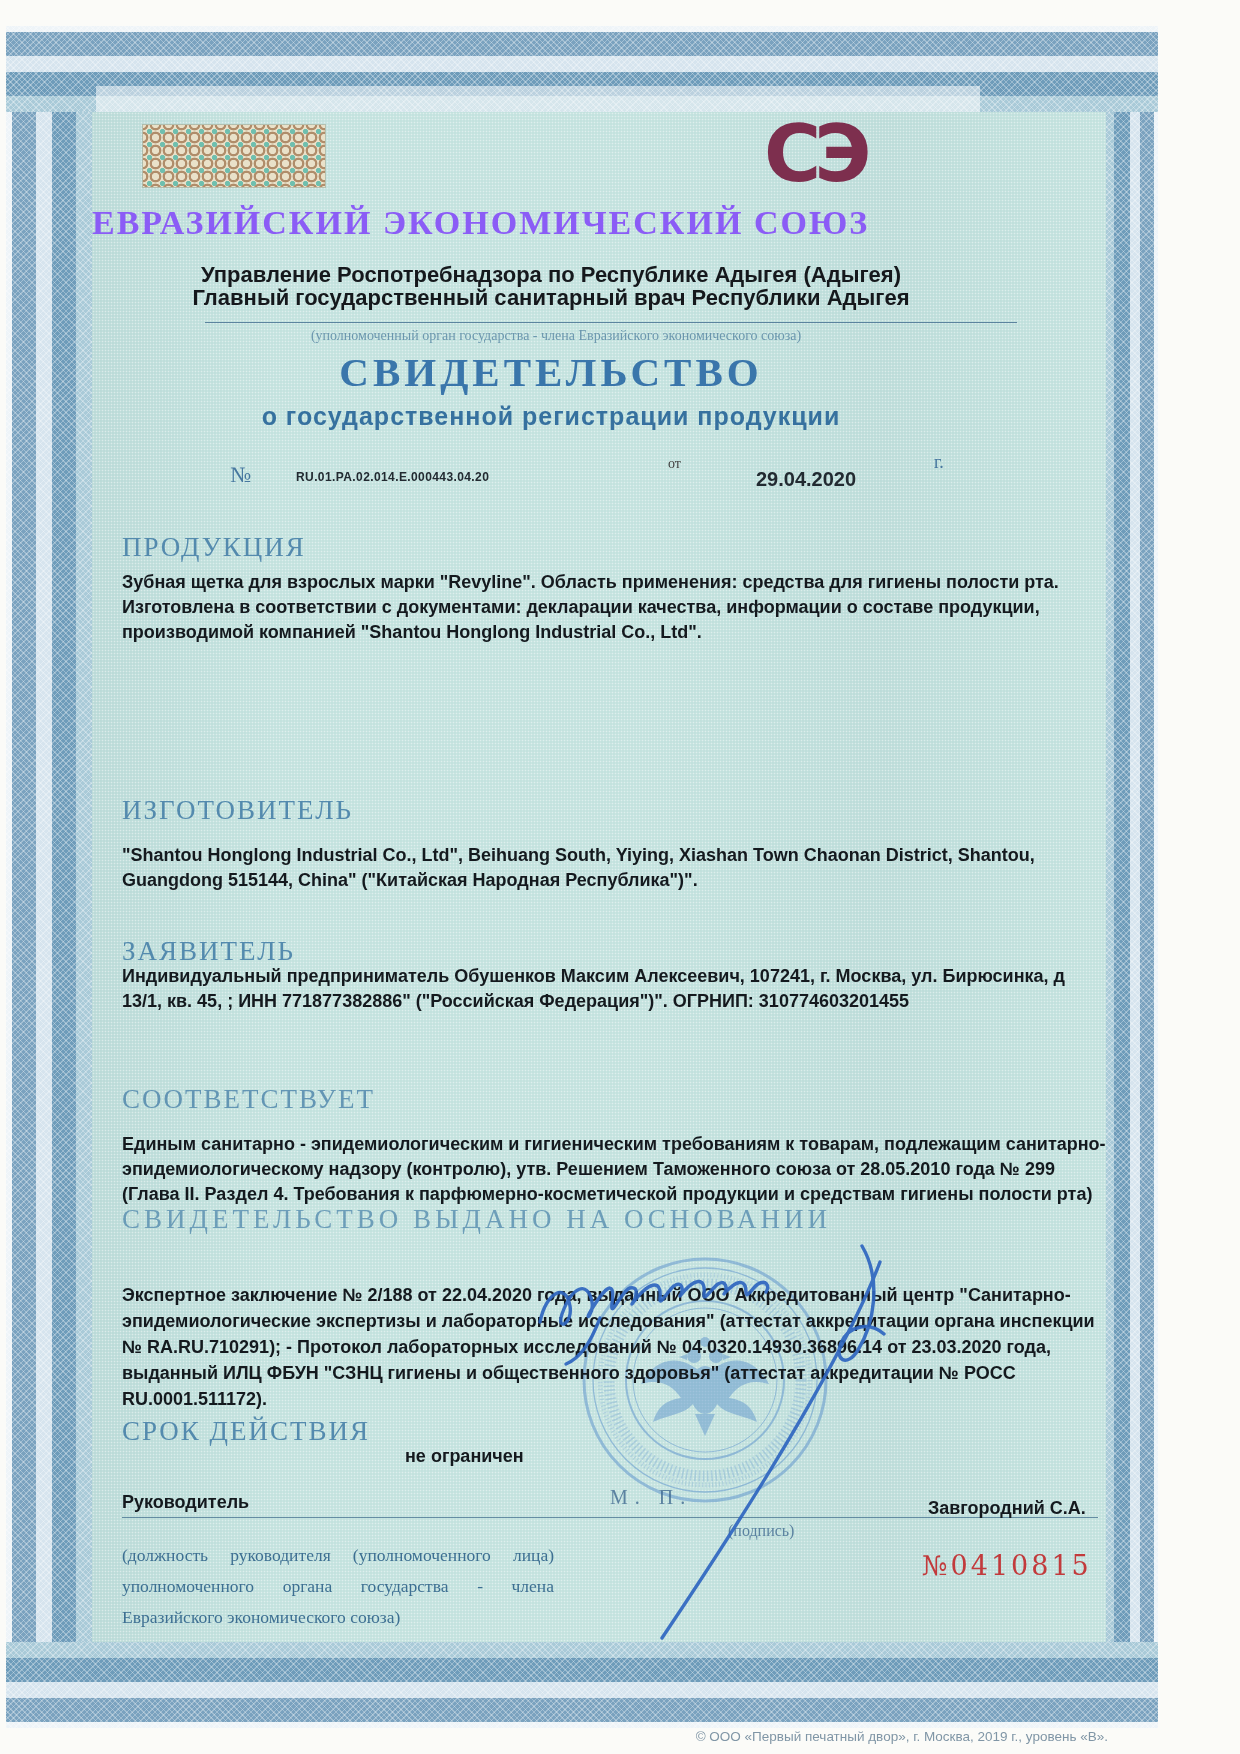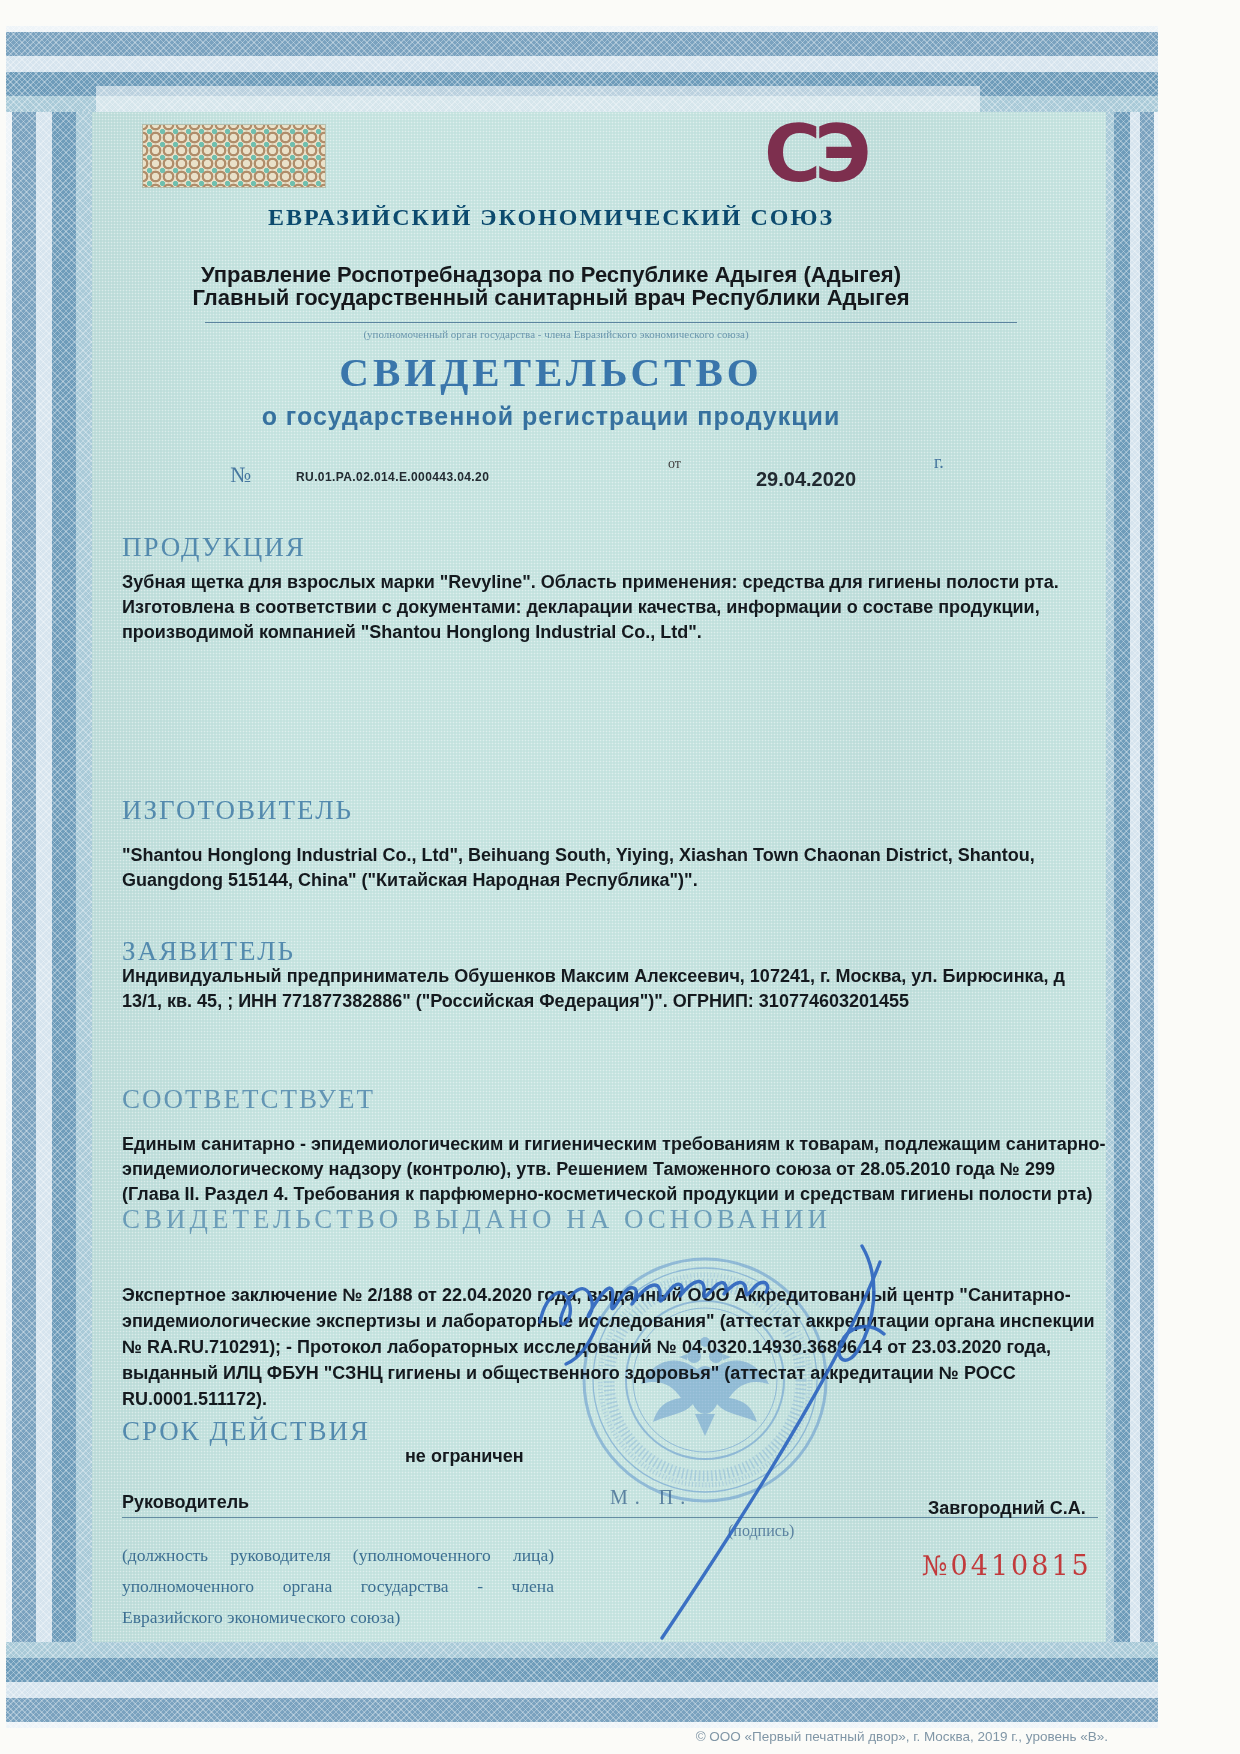--- a/index.html
+++ b/index.html
@@ -37,27 +37,27 @@
 
   
   .pattern-block{left:143px;top:125px;width:182px;height:62px;background-color:#e9e1c9;
     background-image:
       radial-gradient(circle, #6fbfae 2.2px, rgba(0,0,0,0) 3px),
       radial-gradient(circle, rgba(0,0,0,0) 3.4px, #b08d6a 3.9px, #b08d6a 5.6px, rgba(0,0,0,0) 6.2px);
     background-size:13px 13px,13px 13px;background-position:0 0,6px 6px;
     outline:1px solid rgba(150,125,85,.35);}
   .logo{left:764px;top:112px;font-family:"DejaVu Sans",sans-serif;font-weight:700;
     font-size:78px;line-height:1.1;color:#7d2f4e;letter-spacing:-7px;}
-  .union-title{left:92px;top:204px;width:1014px;padding-right:96px;box-sizing:border-box;text-align:center;
-    font-family:"Liberation Serif",serif;font-weight:700;font-size:24px;letter-spacing:2px;color:#0c4a6e;}
+  .union-title{left:92px;top:204px;width:1014px;padding-right:96px;box-sizing:border-box;
+    font-family:"Liberation Serif",serif;font-weight:700;font-size:34px;letter-spacing:2px;color:#8b5cf6;}
   .authority{left:92px;top:264px;width:1014px;padding-right:96px;box-sizing:border-box;text-align:center;
     font-size:22px;font-weight:700;color:#15181c;line-height:22.5px;}
   .divider{left:205px;top:322px;width:812px;border-top:1.5px solid rgba(58,100,138,.75);}
   .authority-note{left:92px;top:328px;width:1014px;padding-right:86px;box-sizing:border-box;text-align:center;
-    font-family:"Liberation Serif",serif;font-size:11px;color:rgba(45,98,140,.60);}
+    font-family:"Liberation Serif",serif;font-size:14px;color:rgba(45,98,140,.60);}
   .doc-title{left:92px;top:348px;width:1014px;padding-right:96px;box-sizing:border-box;text-align:center;
     font-family:"Liberation Serif",serif;font-weight:700;font-size:41px;letter-spacing:4px;color:#3a76ab;}
   .doc-subtitle{left:92px;top:402px;width:1014px;padding-right:96px;box-sizing:border-box;text-align:center;
     font-family:Liberation Sans, sans-serif;font-weight:700;font-size:25px;letter-spacing:1px;color:#36719f;}
 
   
   .no-label{left:230px;top:462px;font-family:"Liberation Serif",serif;font-size:22px;color:#47779f;}
   .number{left:296px;top:470px;font-size:12px;font-weight:600;color:#222a31;letter-spacing:.4px;}
   .from-label{left:668px;top:456px;font-family:"Liberation Serif",serif;font-size:14px;color:#404040;}
   .date{left:756px;top:468px;font-size:20px;font-weight:600;color:#222a31;}

